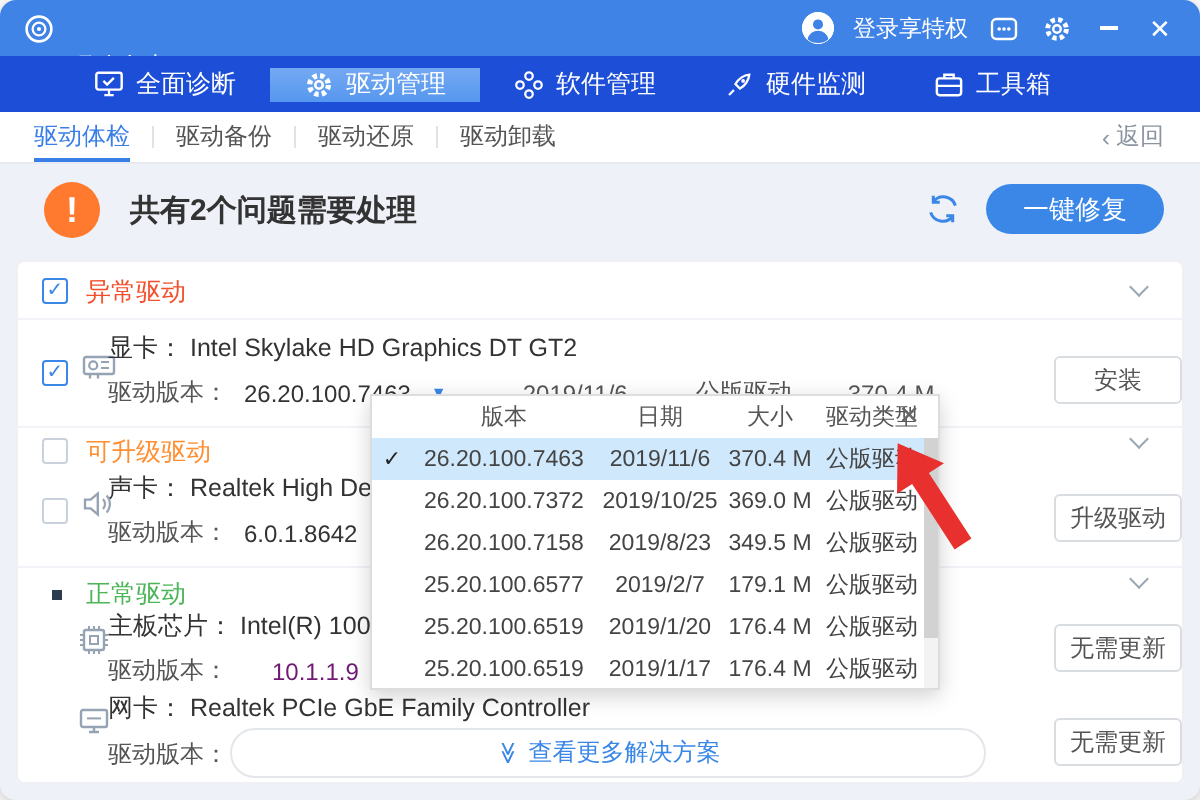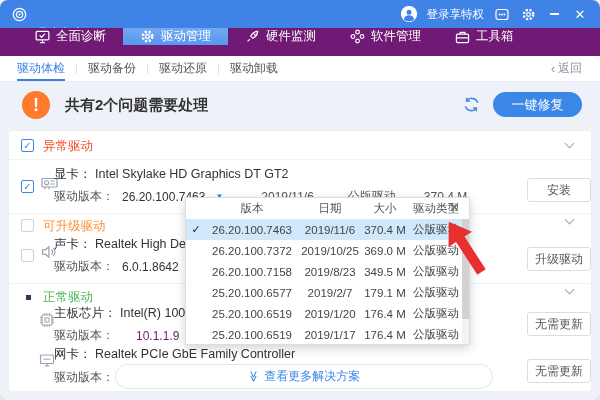--- a/index.html
+++ b/index.html
@@ -11,21 +11,21 @@
   .app-logo { margin-left:12px; display:flex; }
   .app-title { font-size:12px; margin-left:7px; letter-spacing:.5px;margin-top:39px; }
   .tb-right { margin-left:auto; display:flex; align-items:center; gap:10px; margin-right:12px; }
   .avatar { width:16px; height:16px; border-radius:50%; background:#fff; overflow:hidden; display:flex; }
   .login-text { font-size:11.5px; }
   .tb-ico { display:flex; align-items:center; justify-content:center; width:16px; height:16px; cursor:pointer; }
   .min-bar { width:9px; height:2px; background:#fff; }
   .close-x { font-size:13px; line-height:1; }
 
   
-  .navbar { position:absolute; top:28px; left:0; right:0; height:28px; background:#701a75; display:flex; align-items:flex-start; padding-left:18px; }
+  .navbar { position:absolute; top:28px; left:0; right:0; height:28px; background:#1d4ed8; display:flex; align-items:center; padding-left:30px; }
   .nav-tab { display:flex; align-items:center; gap:6px; padding:0 17px; color:#fff; font-size:12.5px; cursor:pointer; }
   .nav-tab.active { background:linear-gradient(180deg,#74a9f2,#5697ef); }
   .nav-tab svg { display:block; }
 
   
   .subnav { position:absolute; top:56px; left:0; right:0; height:26px; background:#fff; border-bottom:1px solid #e7eaee; display:flex; align-items:center; padding:0 6px; }
   .sub-tab { position:relative; font-size:12px; color:#555; padding:0 11px; line-height:25px; cursor:pointer; }
   .sub-tab.active { color:#3a7fe8; }
   .sub-tab.active::after { content:""; position:absolute; left:11px; right:11px; bottom:0; height:2px; background:#3a7fe8; }
   .sub-sep { width:1px; height:11px; background:#dfe3e8; }
@@ -130,34 +130,34 @@
     </div>
     <div class="nav-tab active">
       <svg width="15" height="15" viewBox="0 0 16 16">
           <circle cx="8" cy="8" r="5" fill="none" stroke="#fff" stroke-width="2.8" stroke-dasharray="2.3 1.7"></circle>
           <circle cx="8" cy="8" r="2" fill="none" stroke="#fff" stroke-width="1.4"></circle>
         </svg>
       <span>驱动管理</span>
     </div>
     <div class="nav-tab">
       <svg width="15" height="15" viewBox="0 0 16 16">
-          <path d="M13.5 2.5c-3 .2-6 2.4-7.4 5l2.4 2.4c2.6-1.4 4.8-4.4 5-7.4z" fill="none" stroke="#fff" stroke-width="1.2"></path>
-          <circle cx="10.2" cy="5.8" r="1" fill="#fff"></circle>
-          <path d="M5.3 10.7l-2.6 2.6" stroke="#fff" stroke-width="1.2"></path>
-        </svg>
-      <span>硬件监测</span>
-    </div>
-    <div class="nav-tab">
-      <svg width="15" height="15" viewBox="0 0 16 16">
           <circle cx="8" cy="3.2" r="2" fill="none" stroke="#fff" stroke-width="1.2"></circle>
           <circle cx="3.2" cy="8" r="2" fill="none" stroke="#fff" stroke-width="1.2"></circle>
           <circle cx="12.8" cy="8" r="2" fill="none" stroke="#fff" stroke-width="1.2"></circle>
           <circle cx="8" cy="12.8" r="2" fill="none" stroke="#fff" stroke-width="1.2"></circle>
         </svg>
       <span>软件管理</span>
+    </div>
+    <div class="nav-tab">
+      <svg width="15" height="15" viewBox="0 0 16 16">
+          <path d="M13.5 2.5c-3 .2-6 2.4-7.4 5l2.4 2.4c2.6-1.4 4.8-4.4 5-7.4z" fill="none" stroke="#fff" stroke-width="1.2"></path>
+          <circle cx="10.2" cy="5.8" r="1" fill="#fff"></circle>
+          <path d="M5.3 10.7l-2.6 2.6" stroke="#fff" stroke-width="1.2"></path>
+        </svg>
+      <span>硬件监测</span>
     </div>
     <div class="nav-tab">
       <svg width="15" height="14" viewBox="0 0 16 15">
           <rect x="1.5" y="4.5" width="13" height="9" rx="1.4" fill="none" stroke="#fff" stroke-width="1.3"></rect>
           <path d="M5.5 4.5v-2h5v2M1.5 8.5h13" stroke="#fff" stroke-width="1.3" fill="none"></path>
         </svg>
       <span>工具箱</span>
     </div>
   </div>
 

